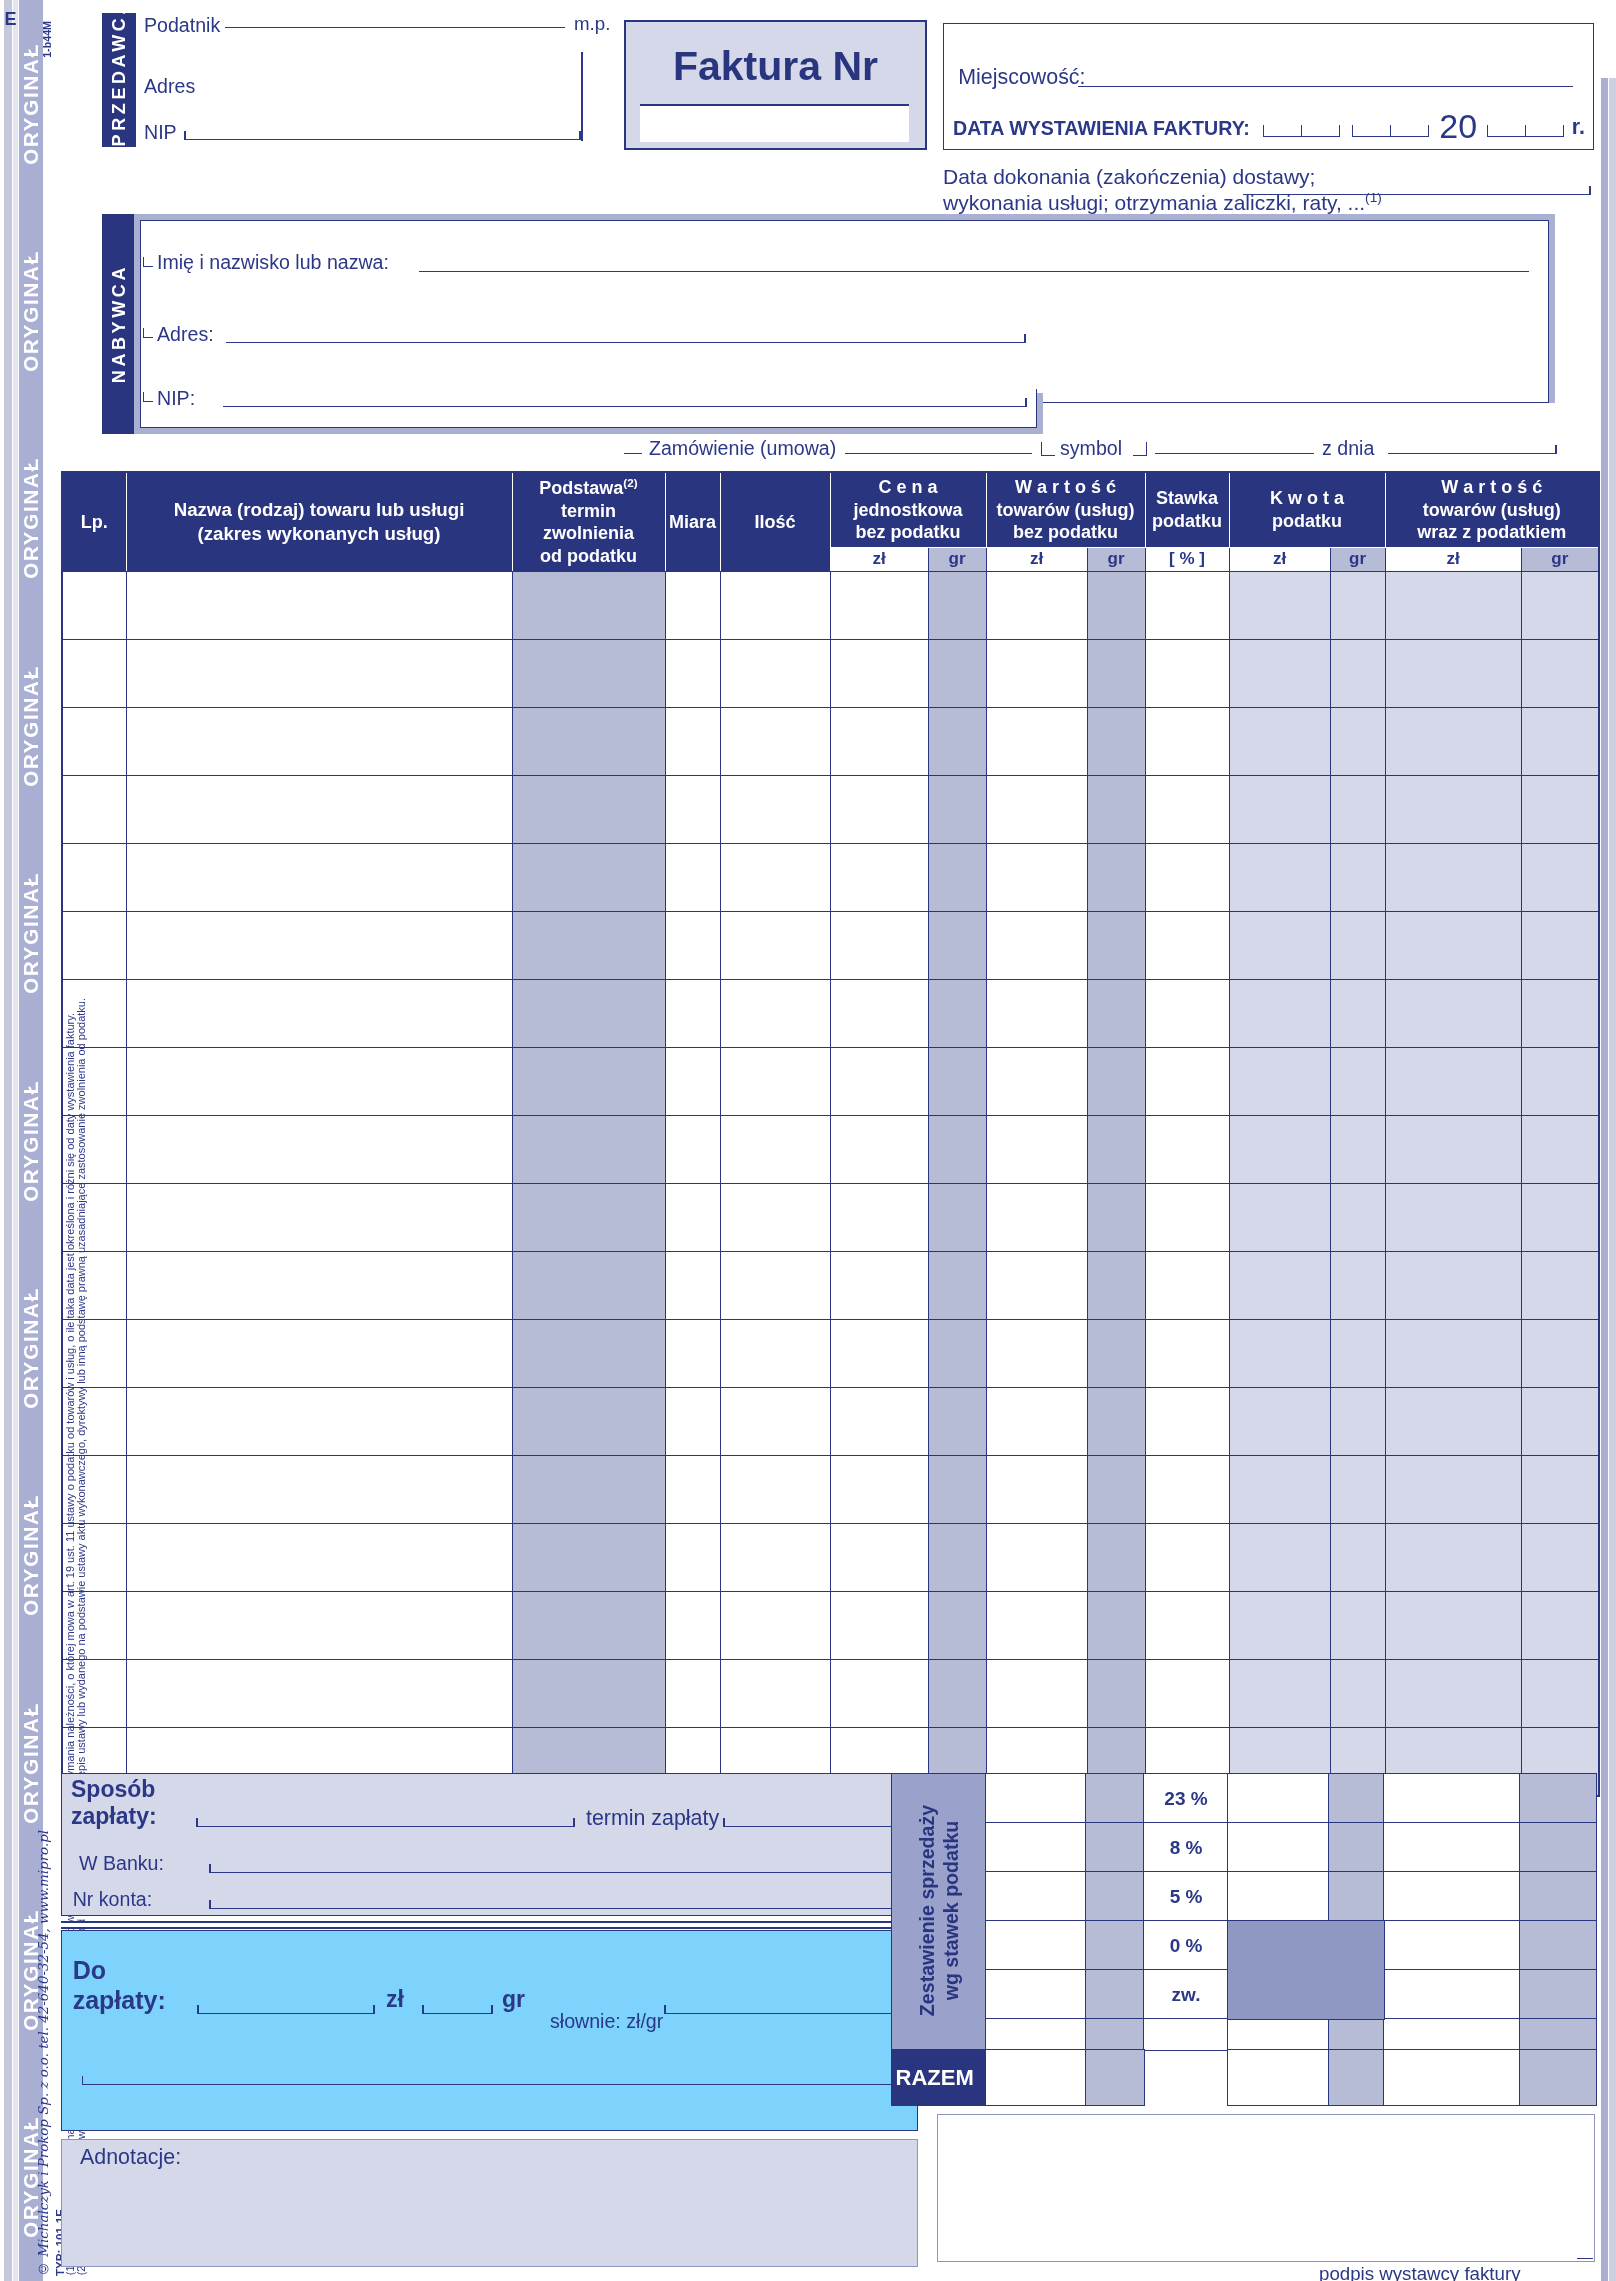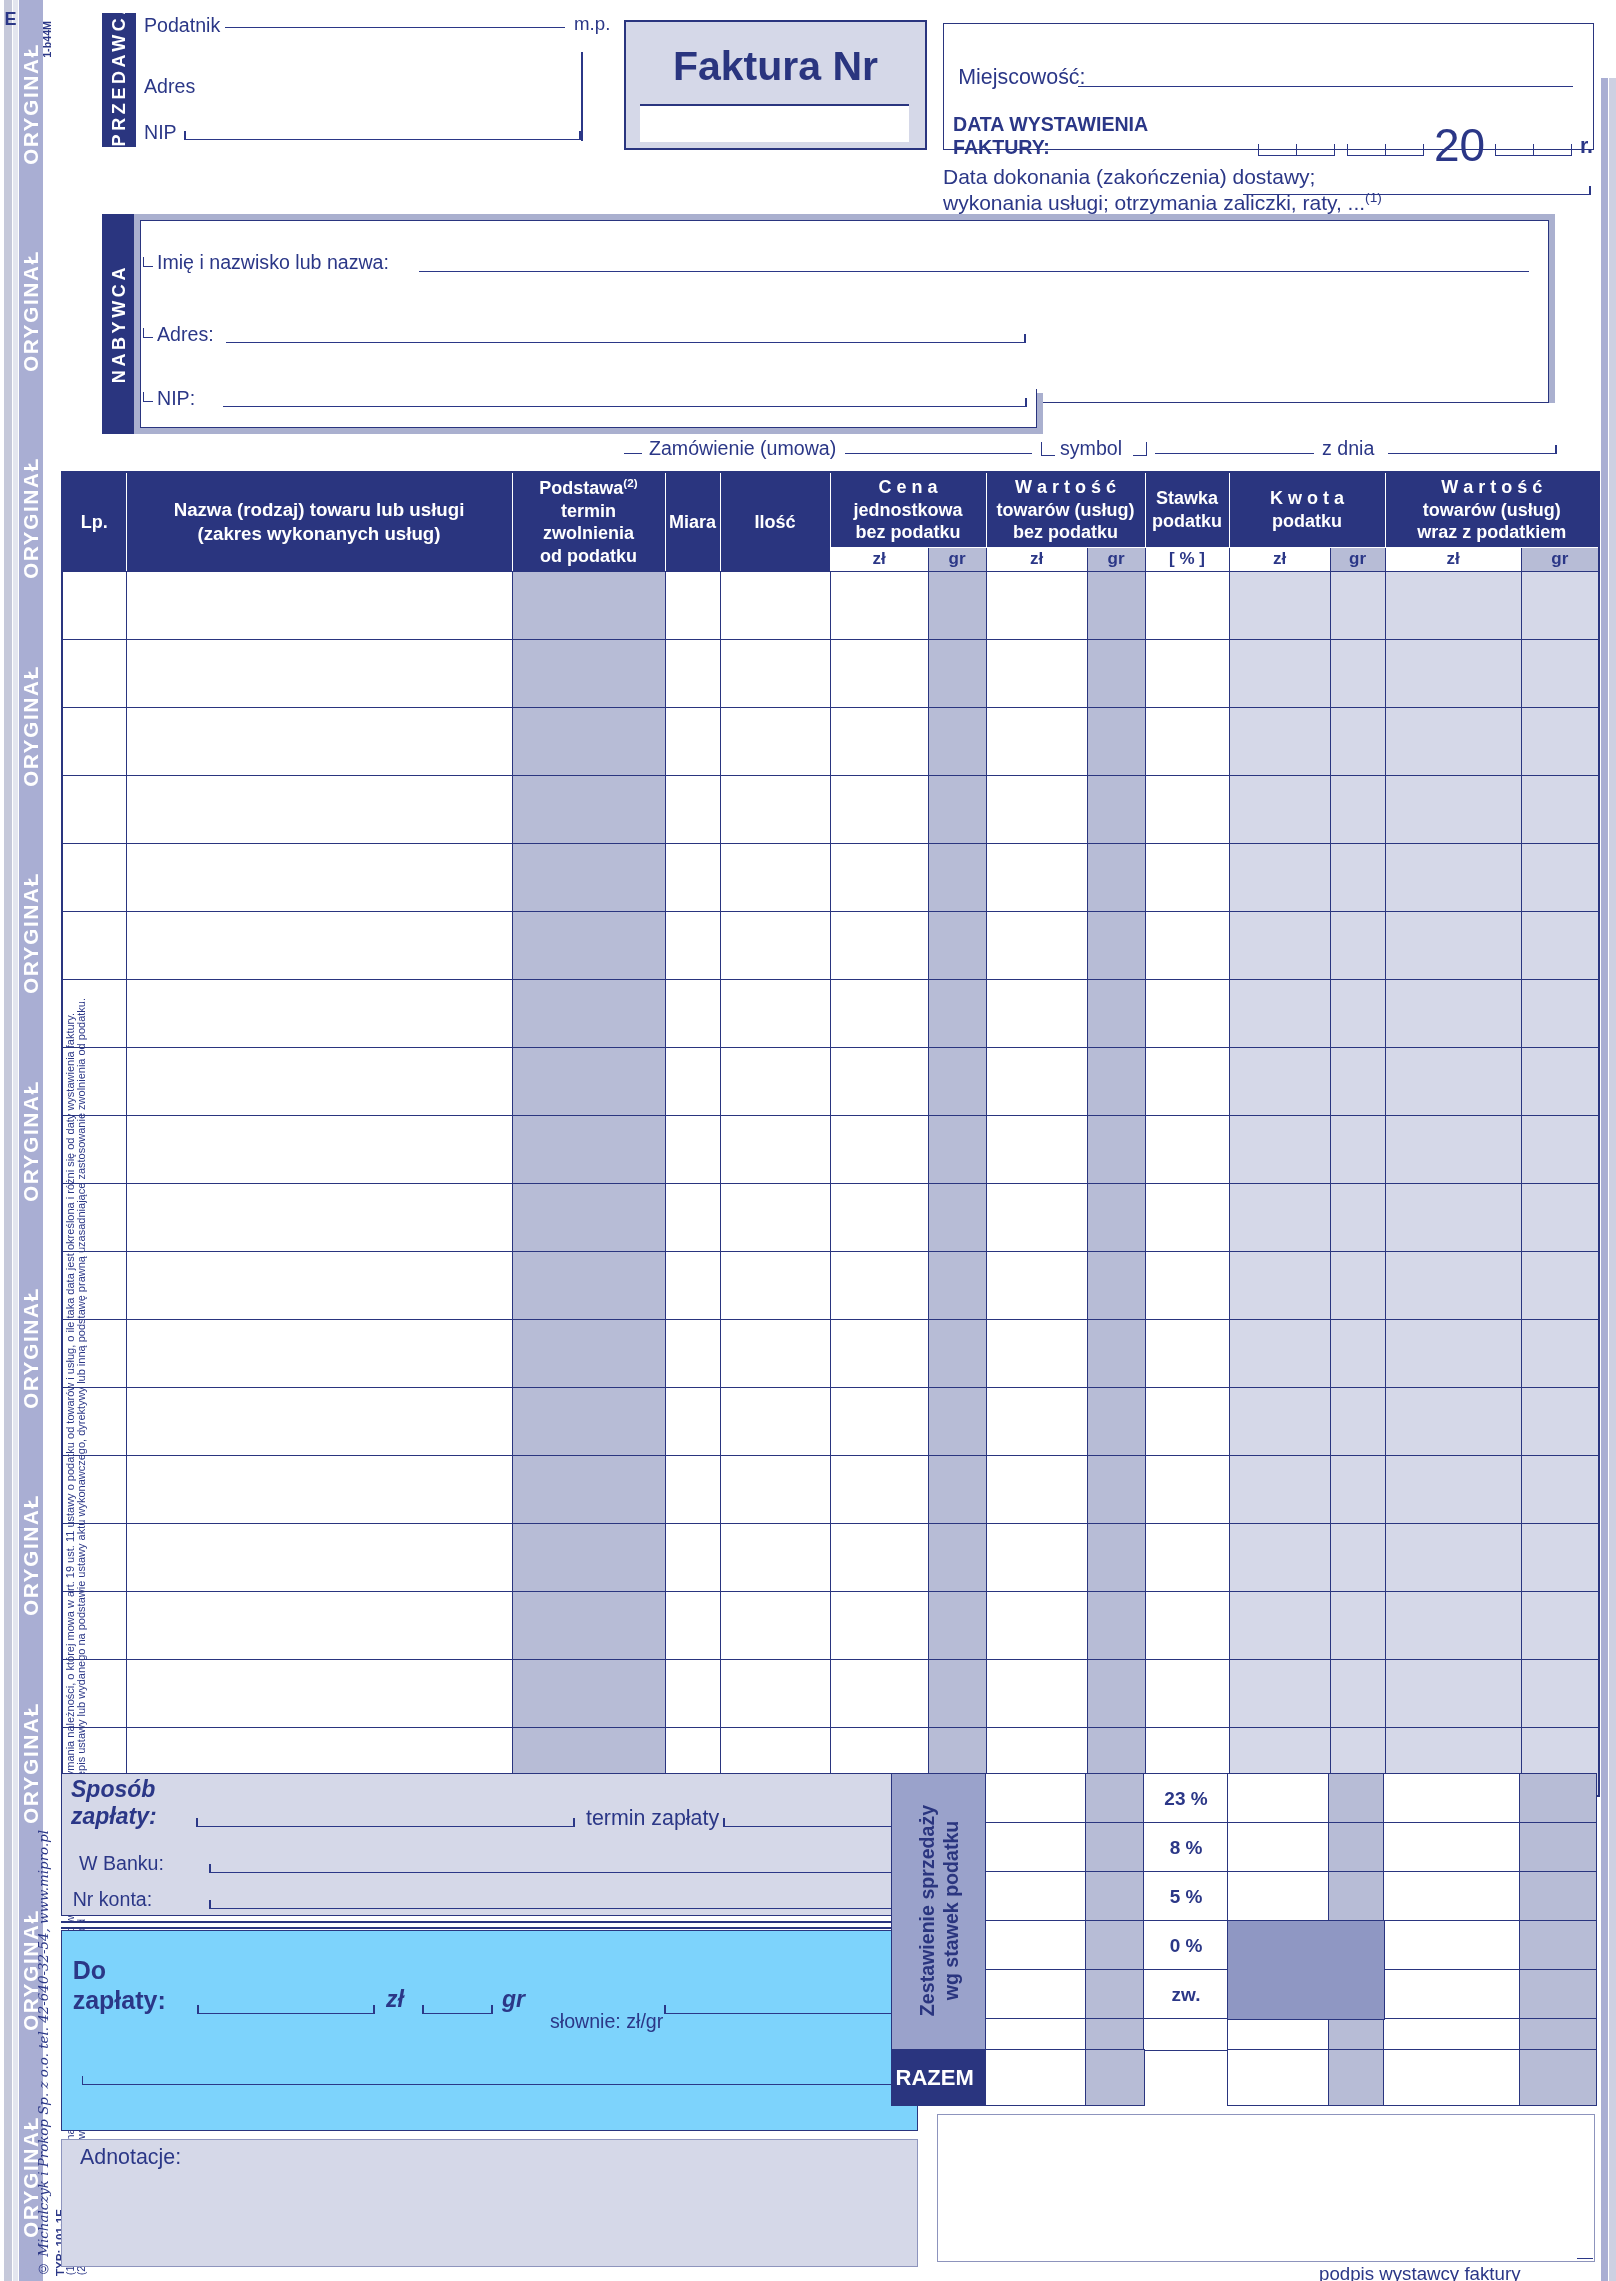--- a/index.html
+++ b/index.html
@@ -40,21 +40,21 @@
   #faknum{position:absolute;left:14.3px;top:82px;width:269px;height:36px;background:#fff;border-top:2.7px solid #2a357f;}
   
   #issueBox{left:943px;top:23px;width:651px;height:127px;border:1.8px solid #2a357f;box-sizing:border-box;background:#fff;}
   #cityLbl{left:14.3px;top:41px;font-size:21.4px;position:absolute;}
   #cityLine{left:134px;top:62px;width:495px;}
   #dateRow{position:absolute;left:9px;top:89px;display:flex;align-items:flex-end;}
   #dateLbl{font-size:19.6px;font-weight:bold;margin-right:7.1px;}
   .dseg{display:inline-flex;margin:0 6.2px 2.7px 6.2px;}
   .dseg b{display:inline-block;width:37px;height:11.6px;border:0 solid #2b3787;border-left-width:1.8px;border-bottom-width:1.8px;}
   .dseg b:last-child{border-right-width:1.8px;}
-  #century{font-size:46px;line-height:27px;margin:0 3.6px;}
+  #century{font-size:34px;line-height:27px;margin:0 3.6px;}
   #yearSuf{font-size:21.4px;font-weight:bold;margin-left:1.8px;}
   #delivery{left:943px;top:166px;font-size:21px;line-height:21.4px;position:absolute;}
   #delivLine{left:1243px;top:194px;width:348px;}
   sup{font-size:0.65em;}
   
   .frame{position:absolute;background:#aab0cf;box-sizing:border-box;}
   .frame .inner{position:absolute;background:#fff;border:1.8px solid #2a357f;box-sizing:border-box;}
   #nabA{left:134px;top:214px;width:1421px;height:189px;}
   #nabA .inner{left:6.2px;top:6.2px;right:6.2px;bottom:0;border-bottom-width:1.8px;}
   #nabB{left:134px;top:393px;width:909px;height:41px;}
@@ -70,21 +70,21 @@
   #itbl tr.sub th{background:#fff;color:#2b3787;font-size:17px;border:1.8px solid #2a357f;border-top:1.8px solid #fff;height:23px;padding:0;}
   #itbl tr.sub th.sgr{background:#b7bcd6;}
   #itbl td{border:1.8px solid #2a357f;height:67px;padding:0;}
   #itbl td.cd{background:#b7bcd6;}
   #itbl td.cl{background:#d5d8e8;}
   #itbl thead tr.main{height:75px;}
   
   #payBox{left:61px;top:1773px;width:857px;height:143px;background:#d5d8e8;border:1.8px solid #2a357f;box-sizing:border-box;}
   #sep{left:61px;top:1921px;width:859px;height:3.6px;border-top:2.7px solid #2a357f;border-bottom:2.7px solid #2a357f;background:#fff;}
   #dueBox{left:61px;top:1930px;width:857px;height:201px;background:#7dd3fc;border:1.8px solid #2a357f;box-sizing:border-box;}
-  .b26{font-size:23px;font-weight:bold;position:absolute;font-style:italic;}
+  .b26{font-size:23px;font-weight:bold;position:absolute;}
   .b28{font-size:25px;font-weight:bold;position:absolute;}
   
   #summary{position:absolute;left:891px;top:1773px;width:706px;height:333px;}
   .scell{position:absolute;border:1.8px solid #2a357f;box-sizing:border-box;}
   .sw{background:#fff;}
   .sd{background:#b7bcd6;}
   .smg{background:#8f97c3;}
   .sband{background:#9aa2cb;}
   .srate{display:flex;align-items:center;justify-content:center;font-size:19px;font-weight:bold;color:#2b3787;}
   #razemCell{background:#2a357f;color:#fff;font-weight:bold;font-size:22px;display:flex;align-items:center;padding-left:3.6px;}

